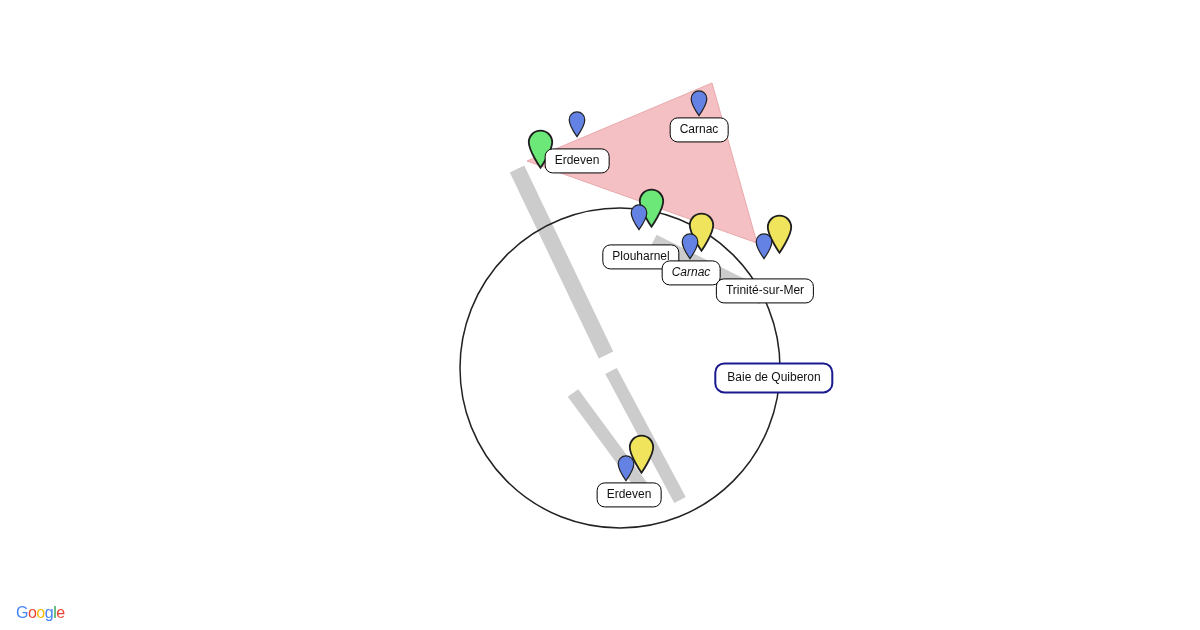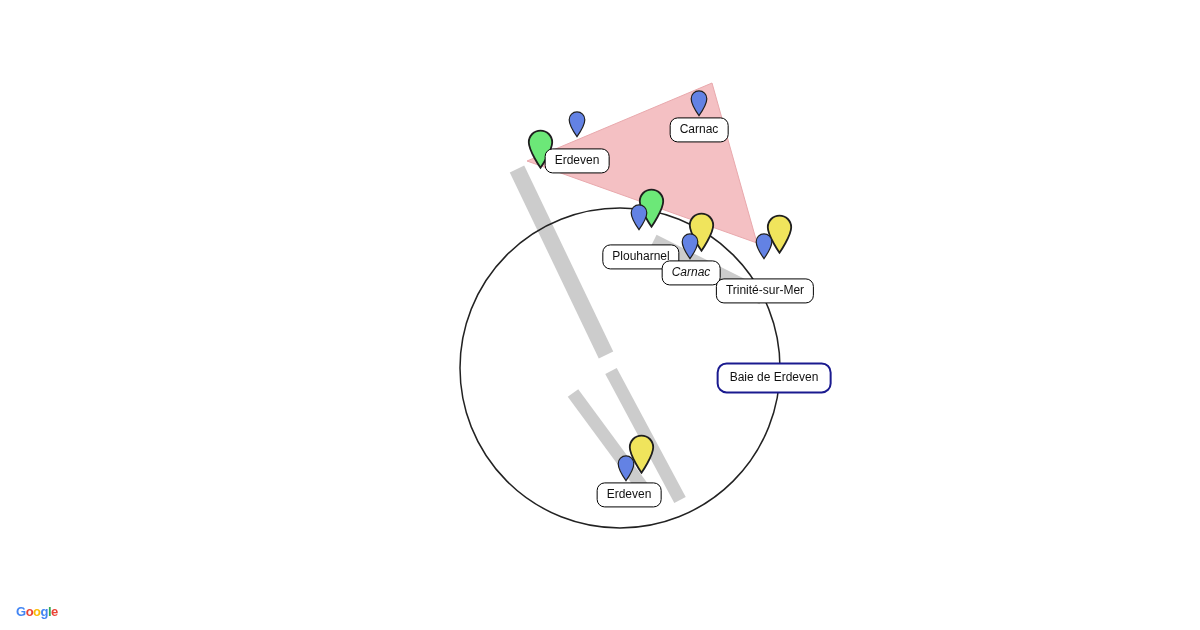--- a/index.html
+++ b/index.html
@@ -16,21 +16,21 @@
     background:#ffffff;border:1.5px solid var(--label-border,#000);
     border-radius:8px;padding:5px 9px;
     font-size:12px;line-height:1.1;color:#111;white-space:nowrap;
   }
   .map-label.area{
     border:2px solid var(--area-label-border,#1a1a8f);
     border-radius:10px;padding:7px 11px;
   }
   .google-logo{
     position:absolute;left:16px;top:604px;
-    font-size:13px;font-weight:bold;letter-spacing:-0.5px;
+    font-size:16px;font-weight:normal;letter-spacing:-0.5px;
     cursor:pointer;
   }
 </style>
 </head>
 <body>
 
 <div class="stage">
   <svg id="base-svg" width="1200" height="630">
       <polygon points="527,161 712,83 757,243" fill="#f4c0c3" stroke="#e9a9ad" stroke-width="1"></polygon>
       <line x1="517" y1="169" x2="606" y2="355" stroke="#cccccc" stroke-width="16"></line>
@@ -73,17 +73,17 @@
       <svg viewBox="0 0 24 36" width="18" height="27" class="pin" style="left: 617px; top: 455px;">
         <path d="M12 1.2 C6.2 1.2 1.6 5.8 1.6 11.6 c0 7.6 10.4 22.6 10.4 22.6 s10.4 -15 10.4 -22.6 C22.4 5.8 17.8 1.2 12 1.2 Z" fill="#6382e4" stroke="#1f1f1f" stroke-width="1.6"></path>
       </svg>
     </div>
   <div id="labels-layer">
       <div class="map-label" style="left: 577px; top: 149px; margin-top: 12px;">Erdeven</div>
       <div class="map-label" style="left: 699px; top: 130px;">Carnac</div>
       <div class="map-label" style="left: 641px; top: 257px;">Plouharnel</div>
       <div class="map-label" style="left: 691px; top: 273px; font-style: italic;">Carnac</div>
       <div class="map-label" style="left: 765px; top: 291px;">Trinité-sur-Mer</div>
-      <div class="map-label area" style="left: 774px; top: 378px;">Baie de Erdeven</div>
+      <div class="map-label area" style="left: 774px; top: 378px;">Baie de Quiberon</div>
       <div class="map-label" style="left: 629px; top: 495px;">Erdeven</div>
     </div>
   <div class="google-logo" id="google-logo"><span style="color: rgb(66, 133, 244);">G</span><span style="color: rgb(234, 67, 53);">o</span><span style="color: rgb(251, 188, 5);">o</span><span style="color: rgb(66, 133, 244);">g</span><span style="color: rgb(52, 168, 83);">l</span><span style="color: rgb(234, 67, 53);">e</span></div>
 </div>
 
 </body></html>

